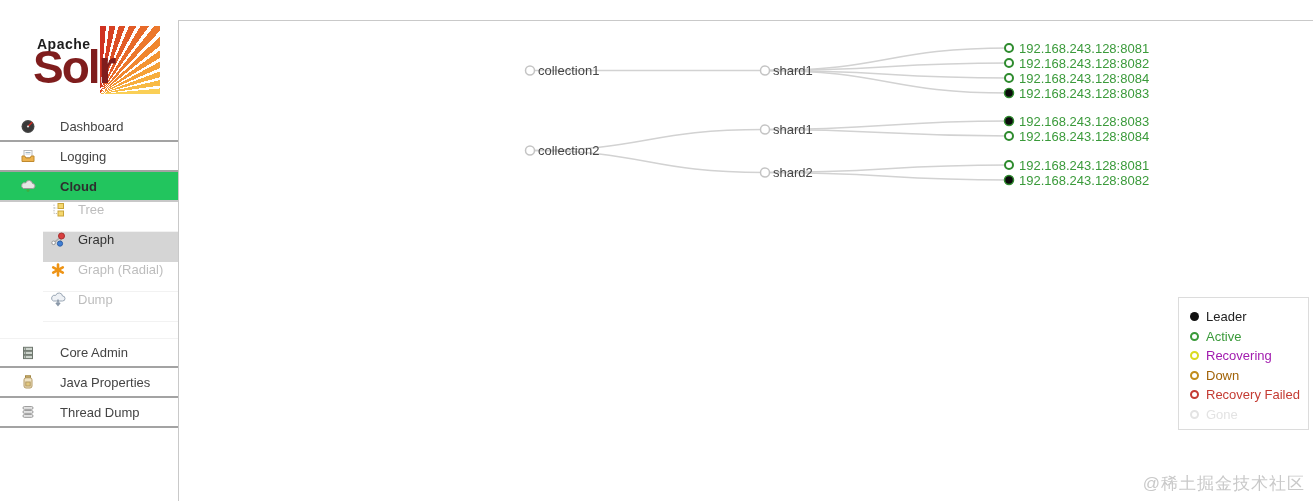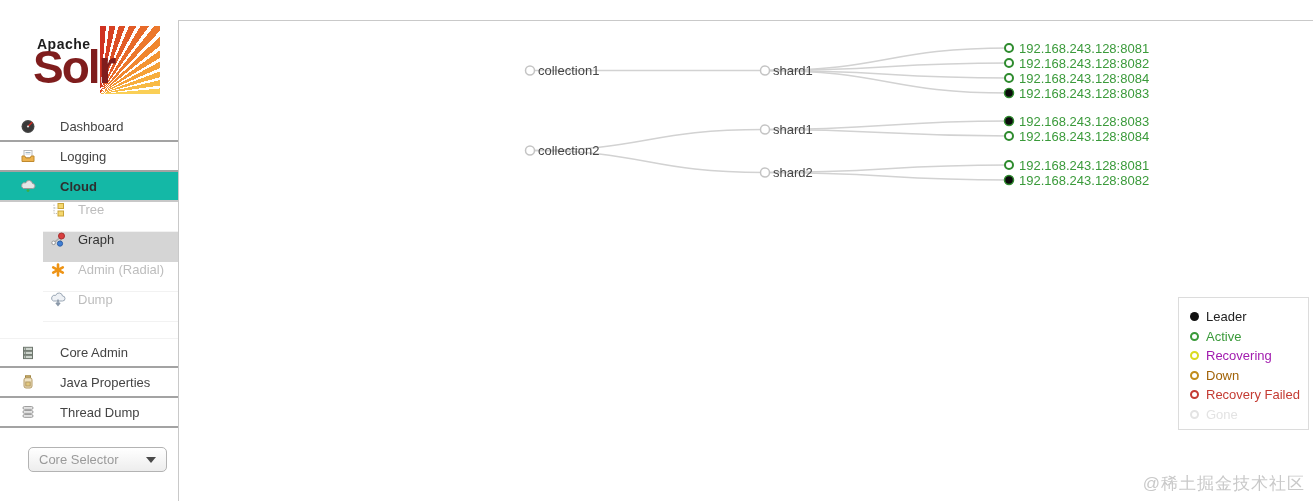--- a/index.html
+++ b/index.html
@@ -25,21 +25,21 @@
       #f8ba45 77deg 82deg, transparent 82deg 84.7deg,
       #facf56 84.7deg 89.7deg, transparent 89.7deg 360deg); }
   .logo-apache { position: absolute; left: 37px; top: 36px; font-size: 14px; font-weight: bold;
     color: #1d1d1d; letter-spacing: 0.5px; }
   .logo-solr { position: absolute; left: 33px; top: 44px; font-size: 46px; font-weight: bold;
     color: #7f1d1d; letter-spacing: -2px; line-height: 1; }
 
   .menu { font-size: 13px; color: #444; }
   .menu-item { display: flex; align-items: center; height: 30px; padding-left: 20px; gap: 24px;
     border-bottom: 2px solid #a3a3a3; cursor: pointer; }
-  .menu-item.active-section { background: #14b8a6; border-bottom-color: #c8c8c8; text-align: center; }
+  .menu-item.active-section { background: #22c55e; border-bottom-color: #c8c8c8; text-align: center; }
   .menu-item.active-section .ml { font-weight: bold; color: #2e2e2e; }
   .sub-item { display: flex; height: 30px; margin-left: 43px;
     padding-left: 7px; gap: 12px; border-bottom: 1px solid #f2f2f2; color: #bdbdbd; cursor: pointer; }
   .sub-item.selected { background: #d5d5d5; color: #333; border-bottom-color: #d5d5d5; }
   .group-gap { margin-top: 16px; border-top: 1px solid #f2f2f2; }
   .mi { width: 16px; height: 16px; flex: 0 0 16px; display: inline-block; }
   .mi svg { width: 16px; height: 16px; display: block; }
 
   .core-selector { position: absolute; left: 28px; top: 447px; width: 139px; height: 25px;
     border: 1px solid #b3b3b3; border-radius: 5px; background: linear-gradient(#ffffff, #ededed);
@@ -156,21 +156,21 @@
         <div class="sub-item">
           <span class="mi">
             <svg viewBox="0 0 16 16">
                 <g stroke="#ee9416" stroke-width="2.6" stroke-linecap="round">
                   <line x1="8" y1="2.5" x2="8" y2="13.5"></line>
                   <line x1="3.2" y1="5.3" x2="12.8" y2="10.7"></line>
                   <line x1="3.2" y1="10.7" x2="12.8" y2="5.3"></line>
                 </g>
               </svg>
           </span>
-          <span class="ml">Admin (Radial)</span>
+          <span class="ml">Graph (Radial)</span>
         </div>
         <div class="sub-item">
           <span class="mi">
             <svg viewBox="0 0 16 16">
                 <path d="M3.5,9 h9 a2.5,2.5 0 0 0 0,-5 a3.5,3.5 0 0 0 -6.8,-0.6 a2.8,2.8 0 0 0 -2.2,5.6 Z" fill="#eef1f5" stroke="#9aa7b5"></path>
                 <path d="M8,7.5 v5.2 M6,10.8 L8,13.2 L10,10.8" fill="none" stroke="#8a98a8" stroke-width="1.6"></path>
               </svg>
           </span>
           <span class="ml">Dump</span>
         </div>
@@ -213,24 +213,20 @@
                 <rect x="3" y="6.6" width="10" height="2.7" rx="1.3"></rect>
                 <rect x="3" y="10.6" width="10" height="2.7" rx="1.3"></rect>
               </g>
             </svg>
         </span>
         <span class="ml">Thread Dump</span>
       </div>
 
     </nav>
 
-    <div class="core-selector">
-      <span>Core Selector</span>
-      <span class="cs-caret"></span>
-    </div>
 
   </aside>
 
   <main class="content">
 
     <svg class="graph-svg" width="1135" height="481" viewBox="0 0 1135 481">
 
       <g>
         <path class="edge" d="M351,49.5 C468,49.5 468,49.5 586,49.5"></path>
         <path class="edge" d="M586,49.5 C708,49.5 708,27 830,27"></path>

